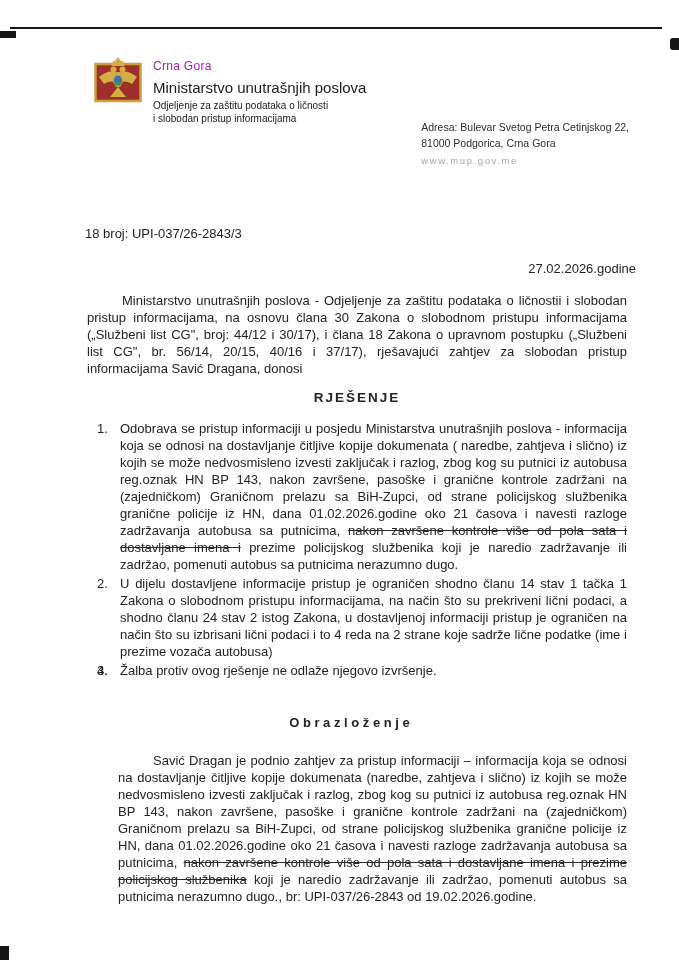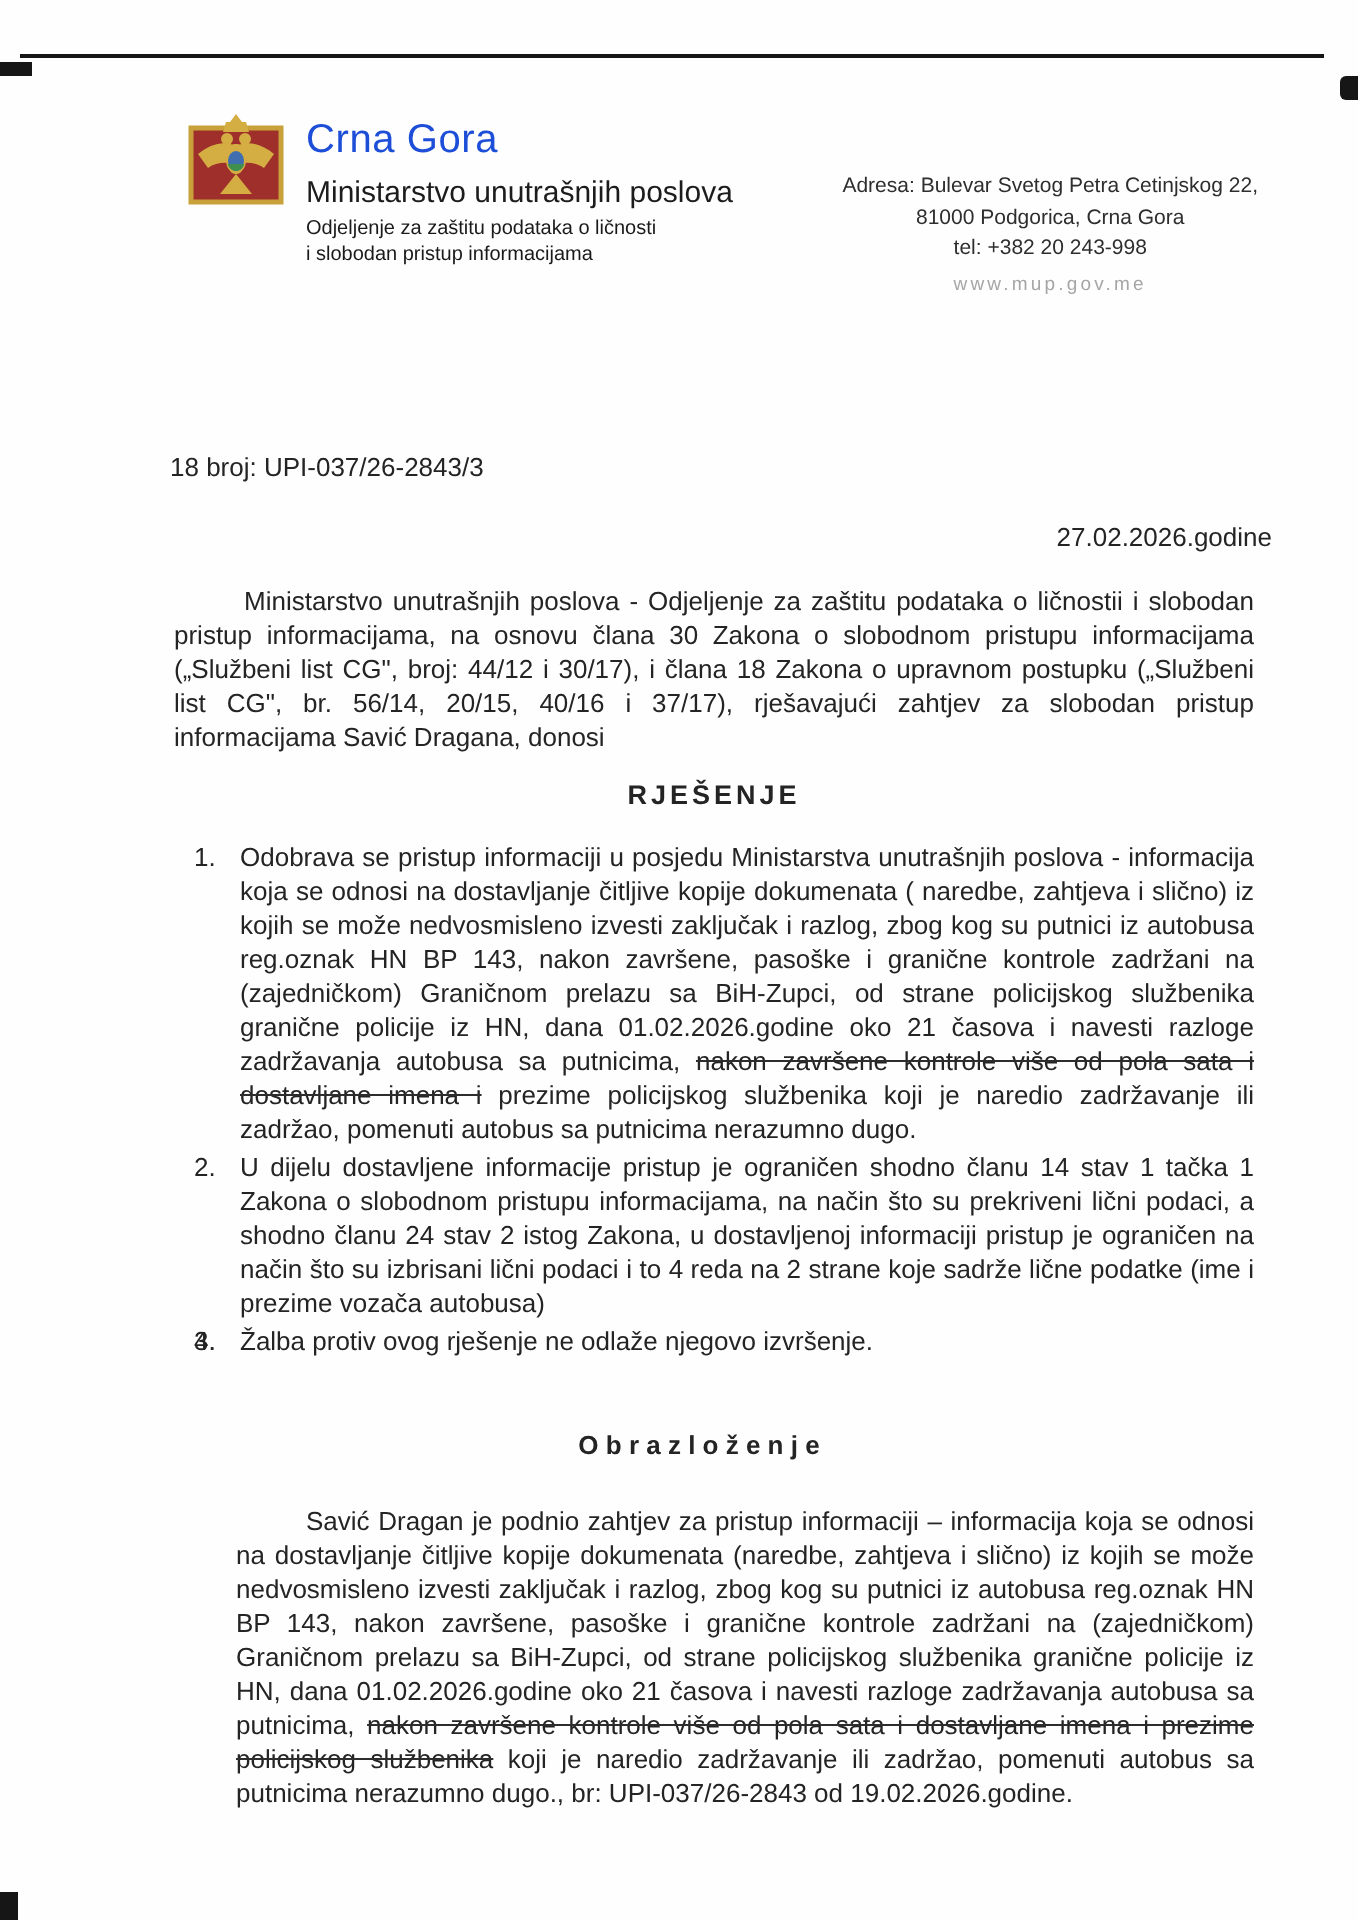--- a/index.html
+++ b/index.html
@@ -21,24 +21,24 @@
   .corner-bl  { bottom: 0; left: 0; width: 9px; height: 14px; }
 
   
   .letterhead {
     position: absolute; top: 56px; left: 93px; right: 50px;
     display: flex; justify-content: space-between;
   }
   .lh-left { display: flex; gap: 10px; }
   .logo { width: 50px; height: 58px; flex: 0 0 auto; }
   .org { margin-top: 3px; }
-  .country  { font-size: 20px; letter-spacing: 0.3px; color: #1d4ed8; margin-bottom: 6px; }
+  .country  { font-size: 12px; letter-spacing: 0.3px; color: #a21caf; margin-bottom: 6px; }
   .ministry { font-size: 15px; color: #1c1c1c; margin-bottom: 4px; }
   .dept     { font-size: 10px; font-weight: normal; line-height: 12.5px; color: #1a1a1a; }
-  .lh-right { text-align: center; font-size: 10.5px; line-height: 15.5px; color: #2e2e2e; margin-top: 30px; }
+  .lh-right { text-align: left; font-size: 10.5px; line-height: 15.5px; color: #2e2e2e; margin-top: 64px; }
   .website  { color: #a6a6a6; font-size: 9.5px; letter-spacing: 1.6px; margin-top: 2px; }
 
   
   .ref  { position: absolute; top: 226px; left: 85px; font-size: 13px; }
   .date { position: absolute; top: 261px; right: 43px; font-size: 13px; }
 
   
   .para {
     position: absolute; left: 87px; right: 52px; margin: 0;
     font-size: 13px; line-height: 17px; text-align: justify; text-indent: 35px;
@@ -89,21 +89,20 @@
       <div class="org">
         <div class="country">Crna Gora</div>
         <div class="ministry">Ministarstvo unutrašnjih poslova</div>
         <div class="dept">Odjeljenje za zaštitu podataka o ličnosti</div>
         <div class="dept">i slobodan pristup informacijama</div>
       </div>
     </div>
     <div class="lh-right">
       <div>Adresa: Bulevar Svetog Petra Cetinjskog 22,</div>
       <div>81000 Podgorica, Crna Gora</div>
-      <div>tel: +382 20 243-998</div>
       <div class="website">www.mup.gov.me</div>
     </div>
   </header>
 
   <div class="ref">18 broj: UPI-037/26-2843/3</div>
   <div class="date">27.02.2026.godine</div>
 
   <p class="para intro">Ministarstvo unutrašnjih poslova - Odjeljenje za zaštitu podataka o ličnostii i slobodan pristup informacijama, na osnovu člana 30 Zakona o slobodnom pristupu informacijama („Službeni list CG", broj: 44/12 i 30/17), i člana 18 Zakona o upravnom postupku („Službeni list CG", br. 56/14, 20/15, 40/16 i 37/17), rješavajući zahtjev za slobodan pristup informacijama Savić Dragana, donosi</p>
 
   <div class="title">RJEŠENJE</div>

